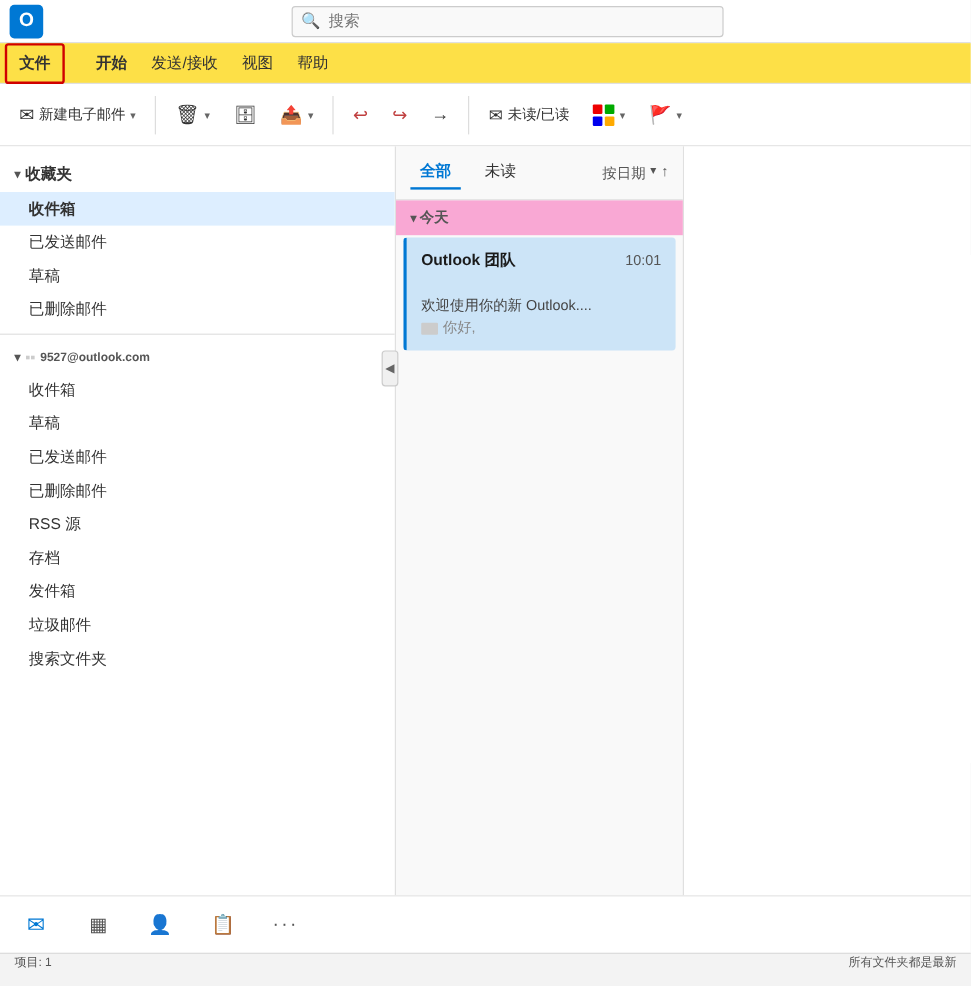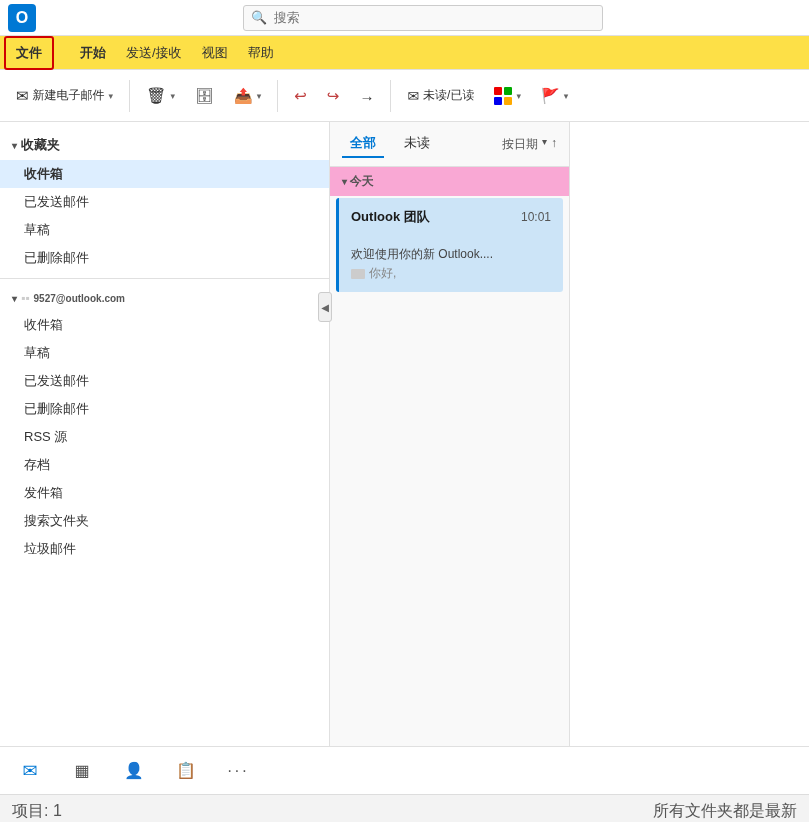--- a/index.html
+++ b/index.html
@@ -213,23 +213,23 @@
       flex: 1;
       background: #fff;
     }
 
     
     #statusbar {
       height: 28px;
       background: #f3f3f3;
       border-top: 1px solid #ddd;
       display: flex;
-      align-items: flex-end;
+      align-items: flex-start;
       padding: 0 12px;
-      font-size: 16px;
+      font-size: 10px;
       color: #555;
     }
     #statusbar-right {
       margin-left: auto;
     }
 
     
     #bottom-nav {
       height: 48px;
       background: #fff;
@@ -338,22 +338,22 @@
       <span style="color:#ccc; font-size:12px;">▪▪</span>
       <span class="account-email">9527@outlook.com</span>
     </div>
     <div class="sidebar-item">收件箱</div>
     <div class="sidebar-item">草稿</div>
     <div class="sidebar-item">已发送邮件</div>
     <div class="sidebar-item">已删除邮件</div>
     <div class="sidebar-item">RSS 源</div>
     <div class="sidebar-item">存档</div>
     <div class="sidebar-item">发件箱</div>
+    <div class="sidebar-item">垃圾邮件</div>
     <div class="sidebar-item">搜索文件夹</div>
-    <div class="sidebar-item">垃圾邮件</div>
   </div>
 
   <div id="collapse-btn">◀</div>
 
   <div id="message-list">
     <div id="message-list-header">
       <div class="tab-btn active">全部</div>
       <div class="tab-btn">未读</div>
       <div class="sort-control">
         <span>按日期</span>

